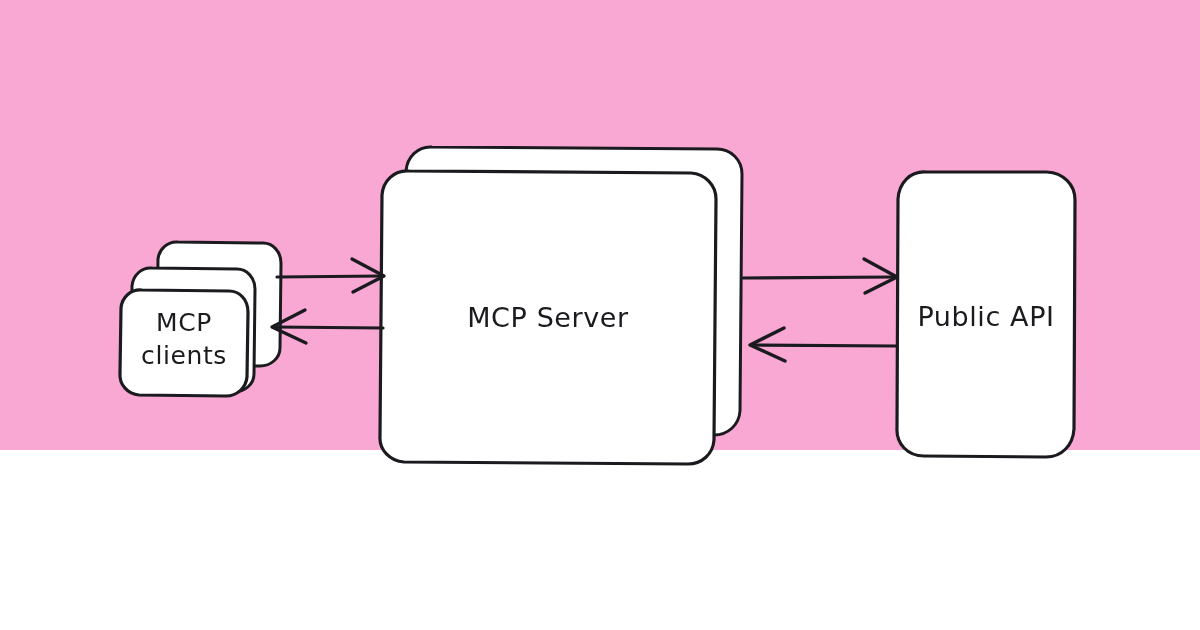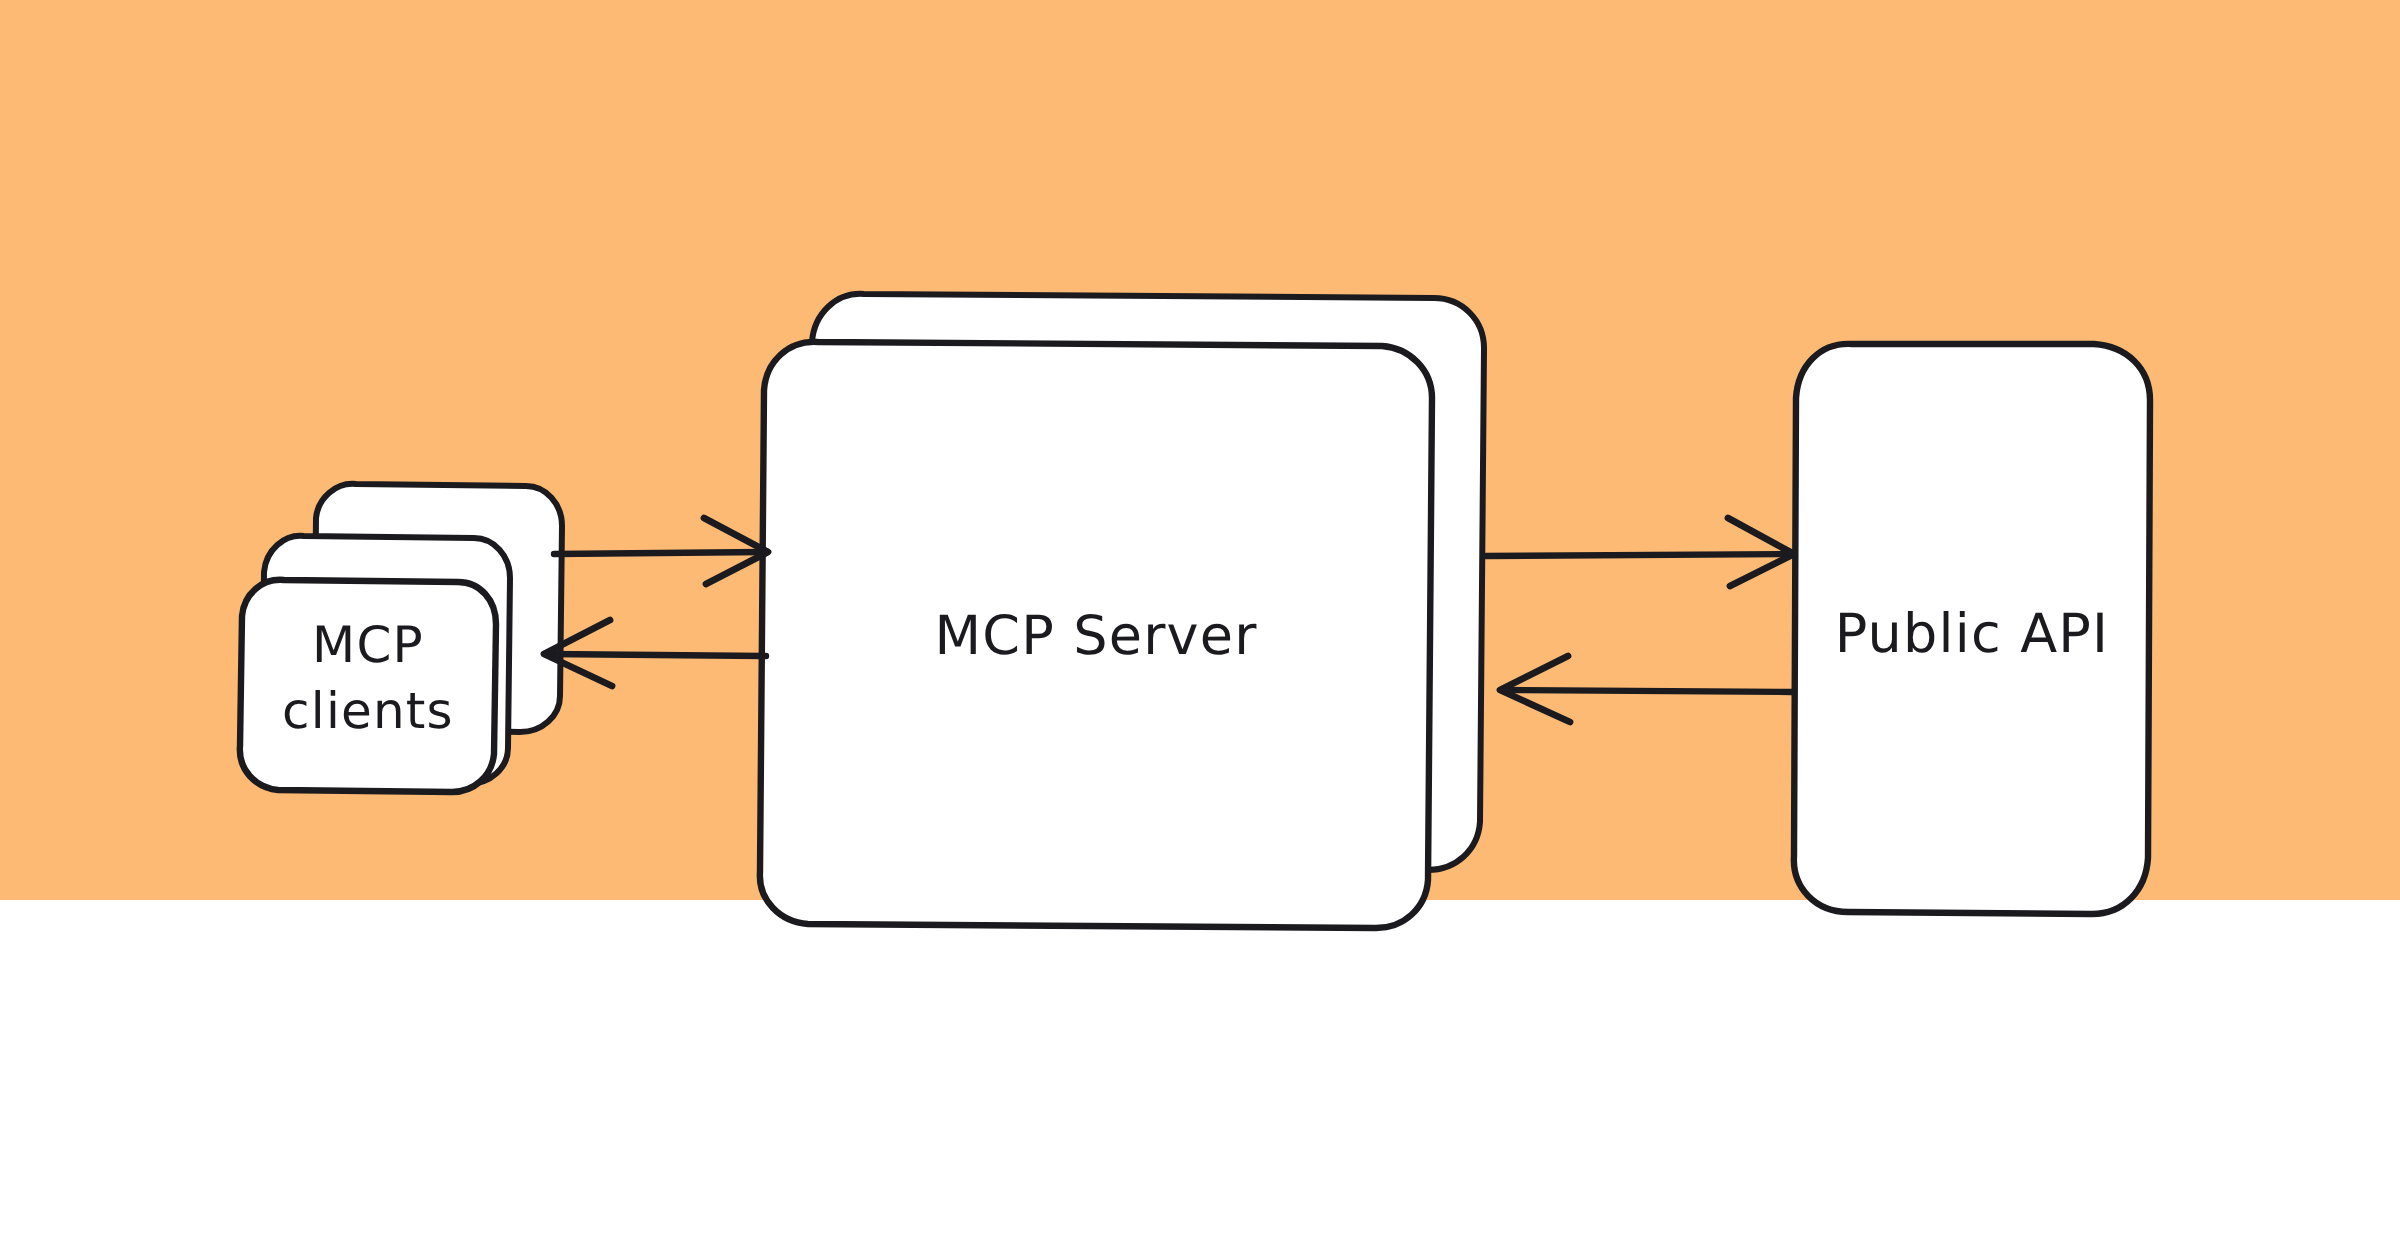--- a/index.html
+++ b/index.html
@@ -11,21 +11,21 @@
   body {
     width: 1200px;
     height: 630px;
     overflow: hidden;
     font-family: "DejaVu Sans", sans-serif;
   }
   #diagram-canvas {
     position: relative;
     width: 1200px;
     height: 450px;
-    background: #fdba74;
+    background: #f9a8d4;
   }
   #diagram-svg {
     position: absolute;
     top: 0;
     left: 0;
     width: 1200px;
     height: 630px;
     display: block;
   }
   .node-shape {

